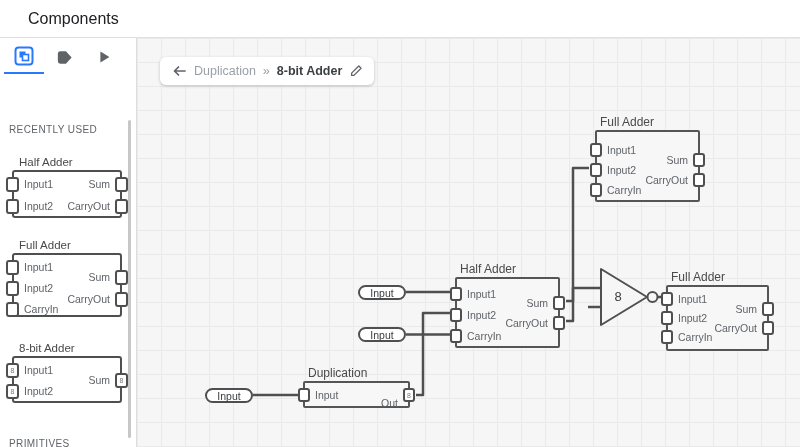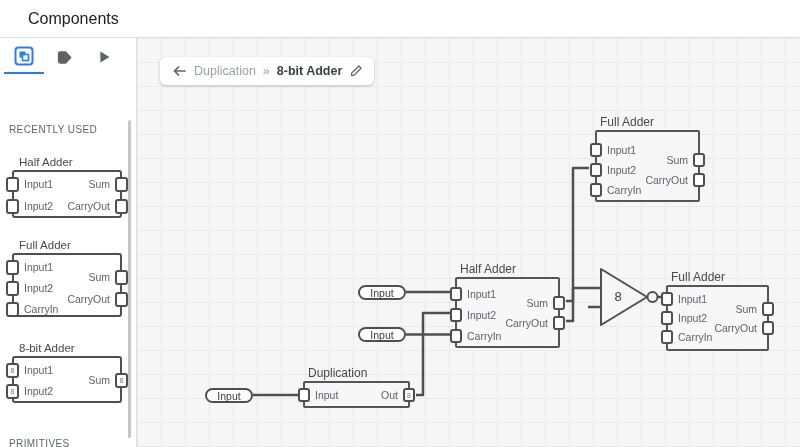--- a/index.html
+++ b/index.html
@@ -206,21 +206,21 @@
     <div class="plabel r" style="top:34px">CarryOut</div>
   </div>
 
   <div class="comp" style="left:166px; top:343px; width:107px; height:27px;">
     <div class="ctitle">Duplication</div>
     <div class="port pl" style="top:5px"></div>
     <div class="port pr" style="top:5px">
         <span>8</span>
       </div>
     <div class="plabel l" style="top:5px">Input</div>
-    <div class="plabel r" style="top:5px">Out</div>
+    <div class="plabel r" style="top:13px">Out</div>
   </div>
 
   <div class="pill" style="left:221px; top:247px;">
       <span>Input</span>
     </div>
   <div class="pill" style="left:221px; top:289px;">
       <span>Input</span>
     </div>
   <div class="pill" style="left:68px; top:350px;">
       <span>Input</span>

